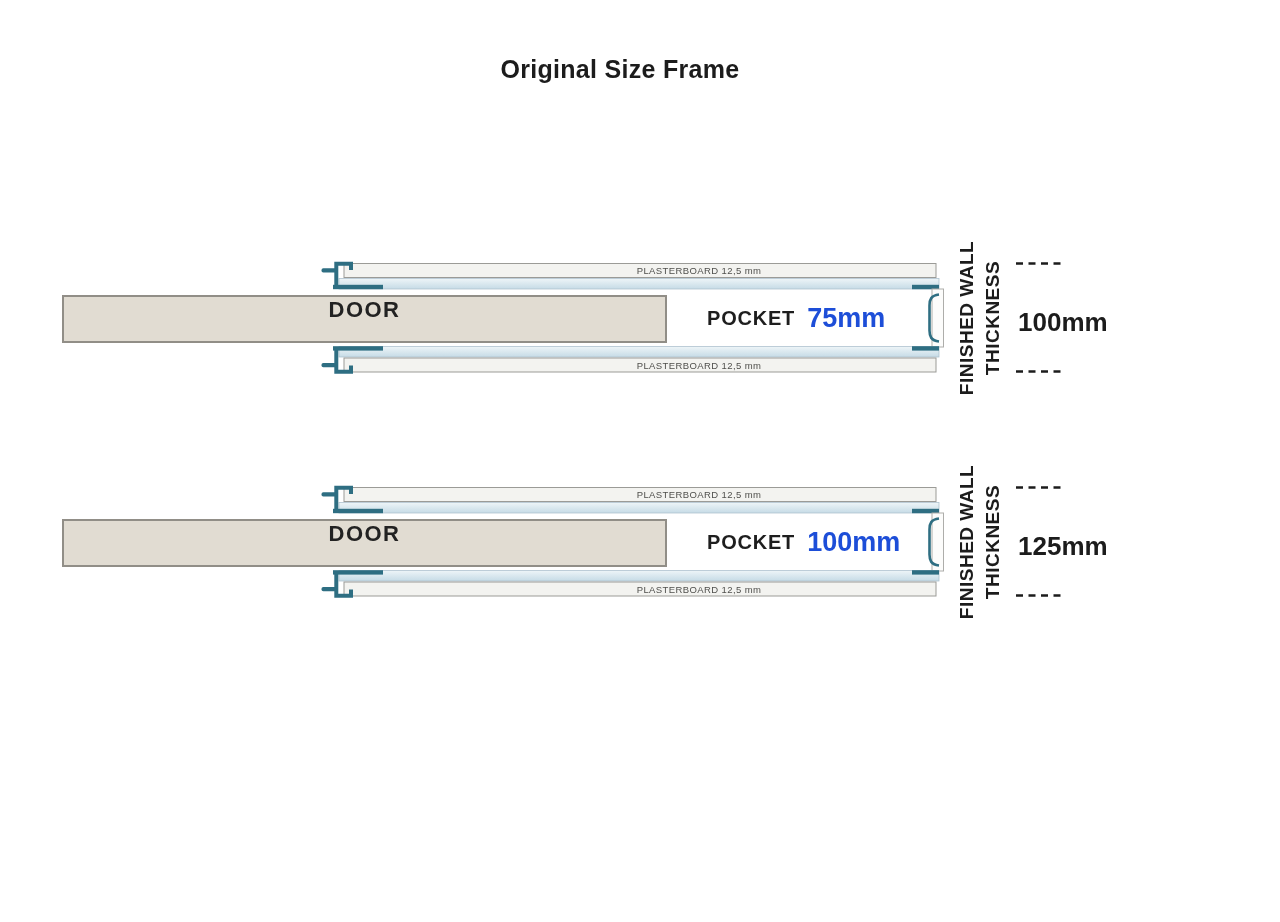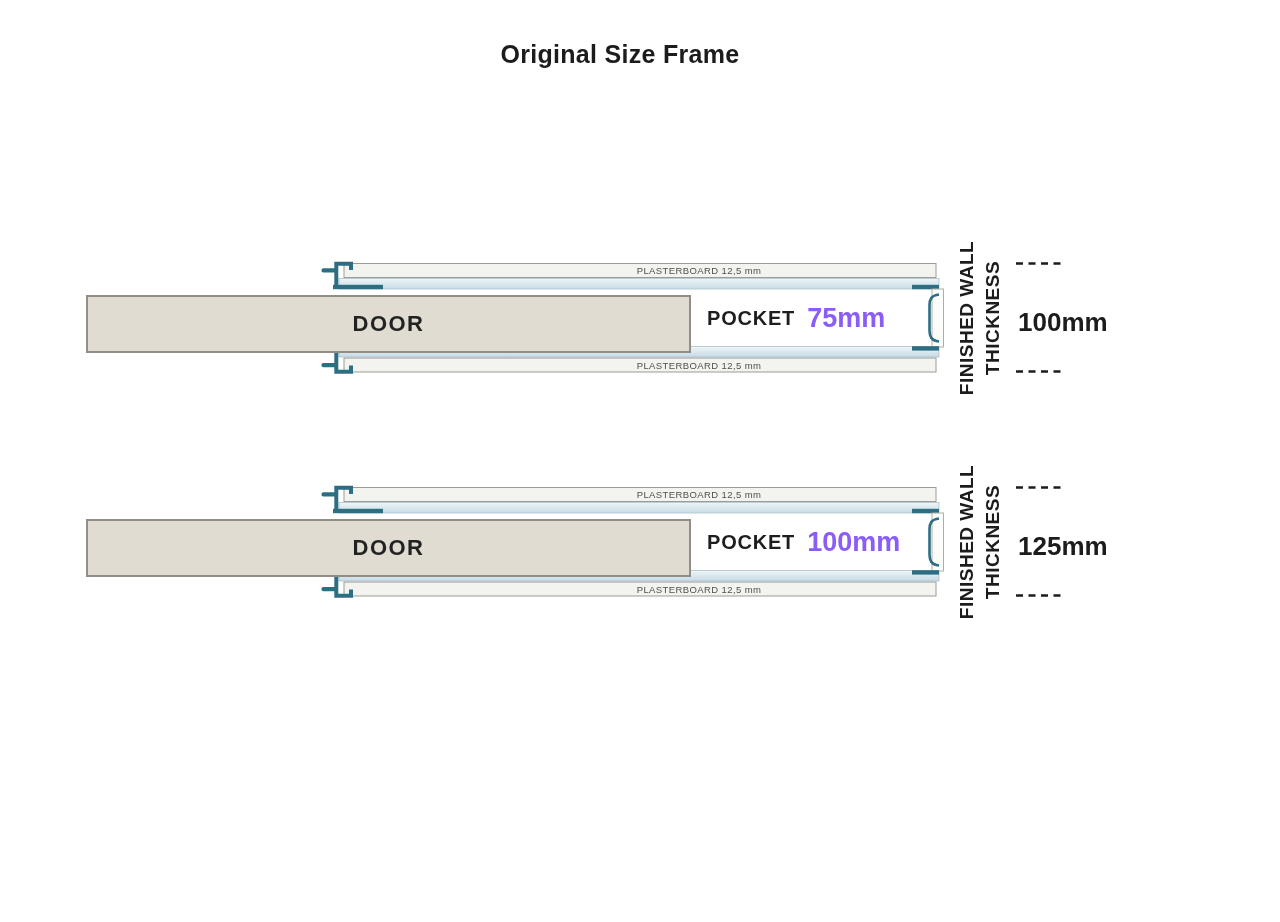--- a/index.html
+++ b/index.html
@@ -1,48 +1,48 @@
 <!DOCTYPE html>
 <html style="--frame-teal: #2e6e82; --rail-blue: #cfe2ec; --plasterboard-fill: #f3f3f0; --plasterboard-stroke: #9b9b97; --door-fill: #e1dcd2; --door-border: #918e87; --text-dark: #1c1c1c; --label-gray: #4f4f4c;"><head>
 <meta charset="utf-8">
 <style>
   html,body{margin:0;padding:0;background:#fff;}
   .canvas{
     position:relative;width:1280px;height:922px;background:#fff;overflow:hidden;
     font-family:"Liberation Sans", sans-serif;color:var(--text-dark,#1c1c1c);
   }
   .page-title{
-    position:absolute;left:0;top:40px;width:1240px;text-align:center;
+    position:absolute;left:0;top:55px;width:1240px;text-align:center;
     font-size:25px;font-weight:700;letter-spacing:.3px;color:var(--text-dark,#1c1c1c);
   }
   .drawing-layer{position:absolute;left:0;top:0;z-index:1;}
   .diagram{position:absolute;left:0;width:1280px;height:150px;z-index:2;}
   #diagram-1{top:255px;}
   #diagram-2{top:479px;}
   .pb-label{
     position:absolute;left:559px;width:280px;height:13px;line-height:13px;
     text-align:center;font-size:9.5px;font-weight:400;letter-spacing:.4px;
     color:var(--label-gray,#4f4f4c);white-space:nowrap;
   }
   .pb-label.top{top:9px;}
   .pb-label.bottom{top:103.5px;}
   .door-panel{
-    position:absolute;left:62px;top:40px;width:605px;height:58px;box-sizing:border-box;
+    position:absolute;left:62px;top:40px;width:605px;height:48px;box-sizing:border-box;
     background:var(--door-fill,#e1dcd2);border:2px solid var(--door-border,#918e87);
-    display:flex;align-items:center;justify-content:center;margin-left:24px;
+    display:flex;align-items:flex-start;justify-content:center;
   }
   .door-label{
     font-size:22px;font-weight:700;letter-spacing:1.5px;color:#222;
   }
   .pocket-row{
     position:absolute;left:707px;top:46px;height:34px;display:flex;
     align-items:center;gap:12px;white-space:nowrap;
   }
   .pocket-word{font-size:20px;font-weight:700;letter-spacing:.8px;color:#1e1e1e;}
-  .pocket-size{font-size:27px;font-weight:700;color:#8b5cf6;}
+  .pocket-size{font-size:27px;font-weight:700;color:#1d4ed8;}
   .wall-rotated{
     position:absolute;left:891px;top:36px;width:180px;height:54px;
     transform:rotate(-90deg);transform-origin:center;
     text-align:center;font-size:19px;font-weight:700;letter-spacing:.5px;
     line-height:26px;color:var(--text-dark,#1c1c1c);white-space:nowrap;
   }
   .wall-value{
     position:absolute;left:1018px;top:51px;height:32px;line-height:32px;
     font-size:26px;font-weight:700;color:var(--text-dark,#1c1c1c);white-space:nowrap;
   }

